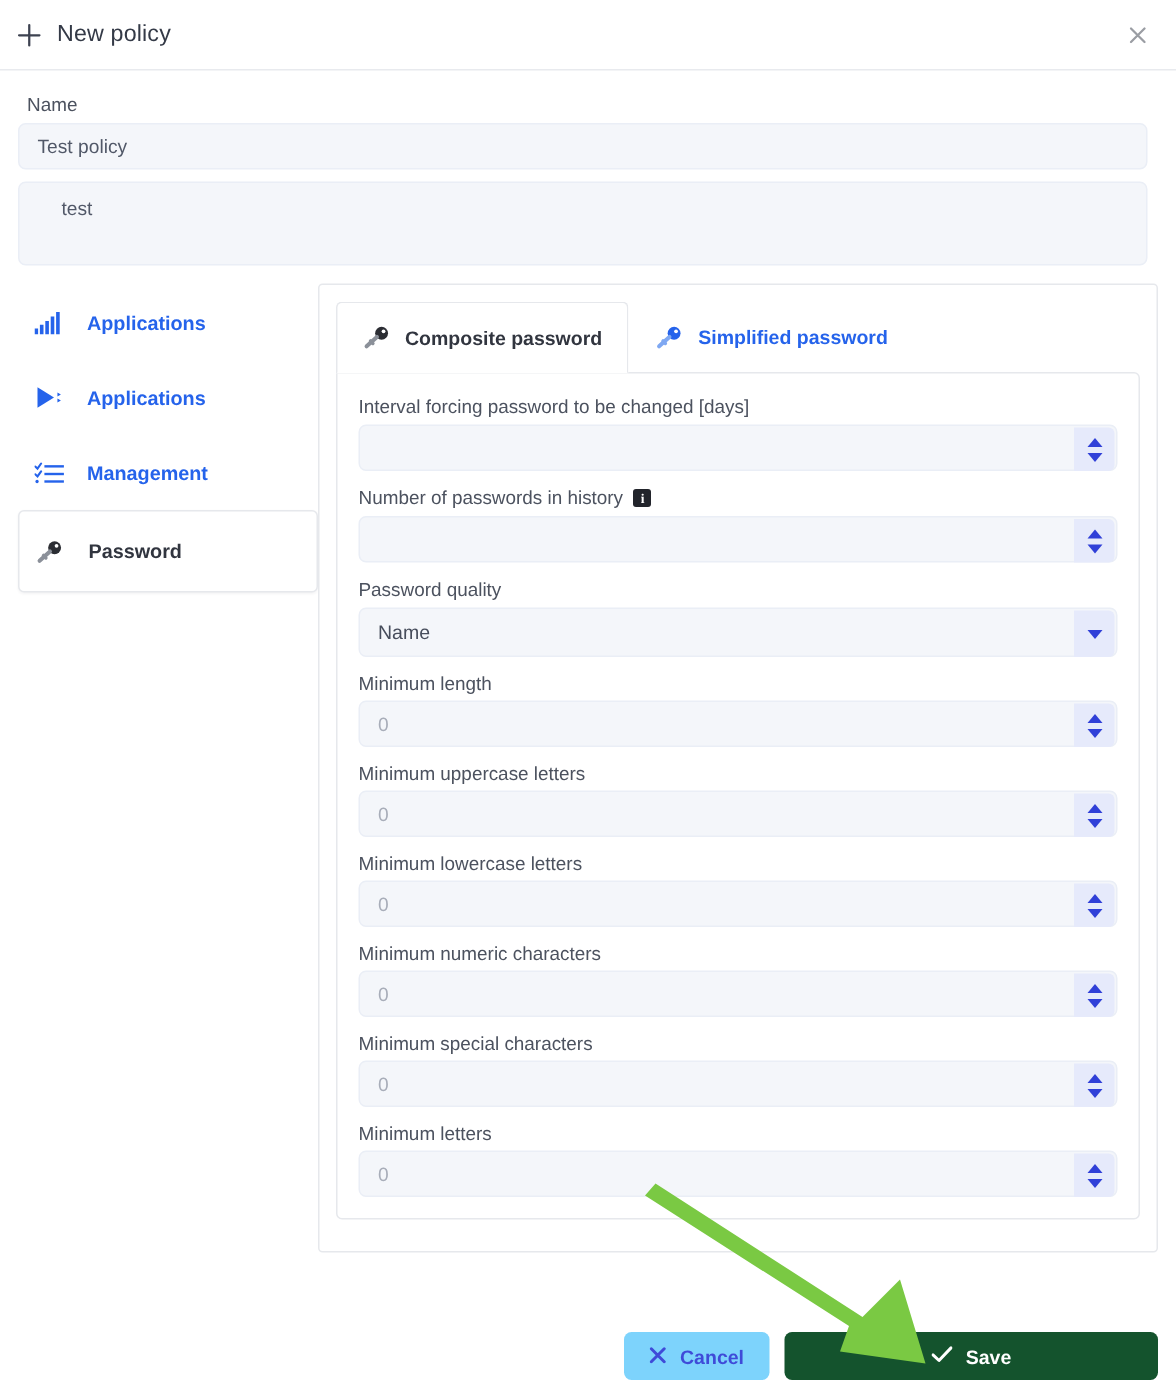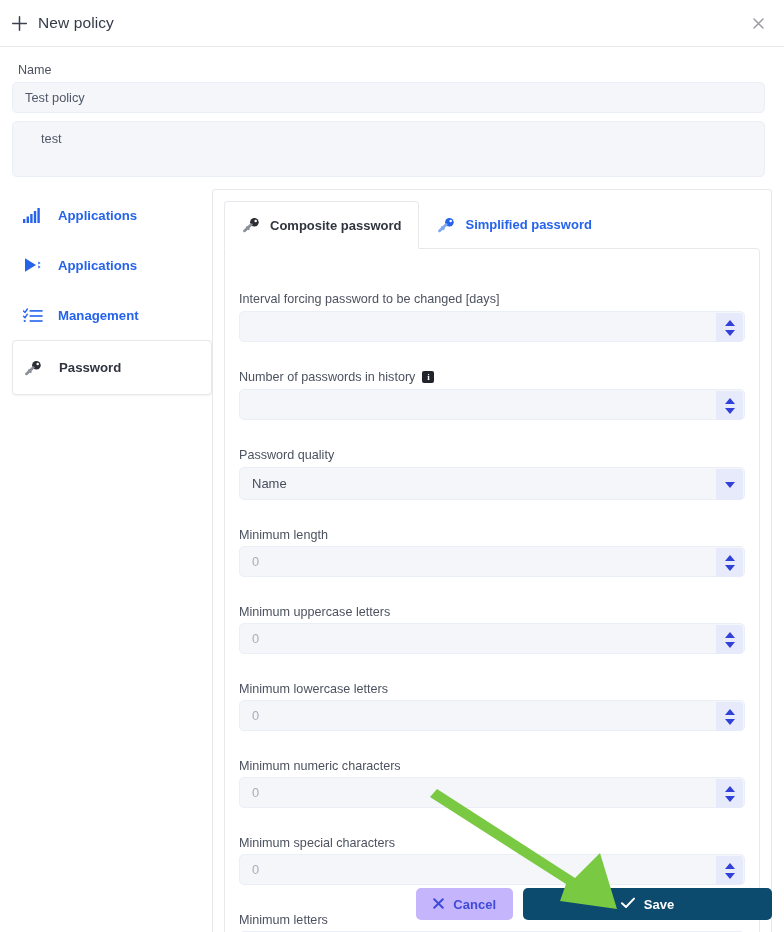--- a/index.html
+++ b/index.html
@@ -155,21 +155,20 @@
   }
 
   
   .p-label {
     font-size: 12.6px;
     color: #4c525f;
     margin-bottom: 5px;
     display: flex;
     align-items: center;
     gap: 7px;
-    margin-top: 28px;
   }
   .p-label.tight { margin-bottom: 4px; }
   .info-badge {
     width: 12px; height: 12px;
     background: #22242b;
     border-radius: 2px;
     color: #ffffff;
     font-size: 9px;
     font-weight: bold;
     display: inline-flex;
@@ -252,26 +251,26 @@
     border-radius: 5px;
     display: flex;
     align-items: center;
     justify-content: center;
     font-size: 13px;
     font-weight: bold;
     cursor: pointer;
     gap: 9px;
   }
   .btn-cancel {
-    background: #c4b5fd;
+    background: #7dd3fc;
     color: #3f4bd8;
     padding: 0 17px;
   }
   .btn-save {
-    background: #0c4a6e;
+    background: #14532d;
     color: #ffffff;
     width: 249px;
   }
 
   
   .arrow-overlay {
     position: absolute;
     left: 0; top: 0;
     width: 784px; height: 932px;
     pointer-events: none;

